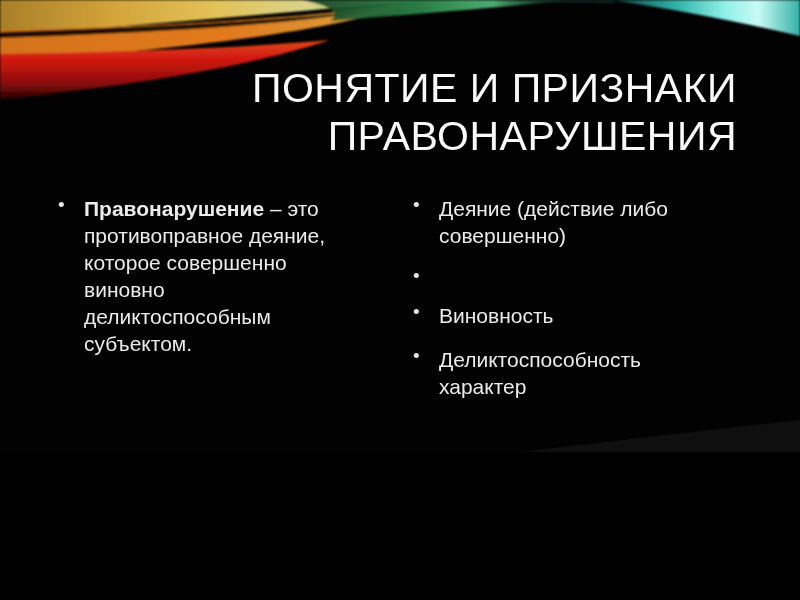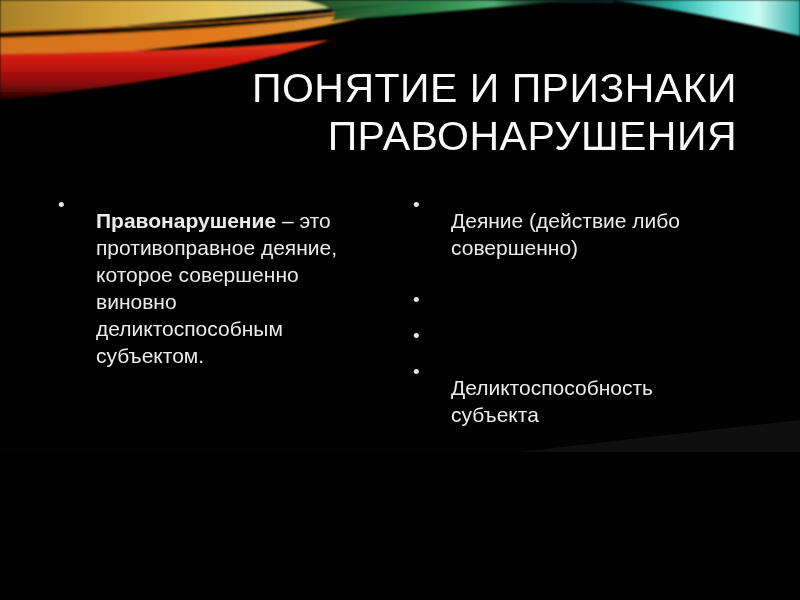--- a/index.html
+++ b/index.html
@@ -59,21 +59,21 @@
     align-items: flex-start;
     margin: 0 0 9px 0;
   }
   .dot {
     flex: 0 0 22px;
     font-size: 19px;
     line-height: 27px;
     color: #e6e6e6;
   }
   .bullet-text {
-    margin: 16px;
+    margin: 4px;
     white-space: pre-line;
   }
   .bullet-text strong {
     font-weight: bold;
   }
 </style>
 </head>
 <body>
 
 <div class="slide">
@@ -151,21 +151,22 @@
     <div class="bullet-item">
       <span class="dot">•</span>
       <p class="bullet-text">Деяние (действие либо
 совершенно)</p>
     </div>
     <div class="bullet-item">
       <span class="dot">•</span>
     </div>
     <div class="bullet-item">
       <span class="dot">•</span>
+      <p class="bullet-text">Виновность</p>
     </div>
     <div class="bullet-item">
       <span class="dot">•</span>
       <p class="bullet-text">Деликтоспособность
-субъекта</p>
+характер</p>
     </div>
   </div>
 
 </div>
 
 </body></html>

